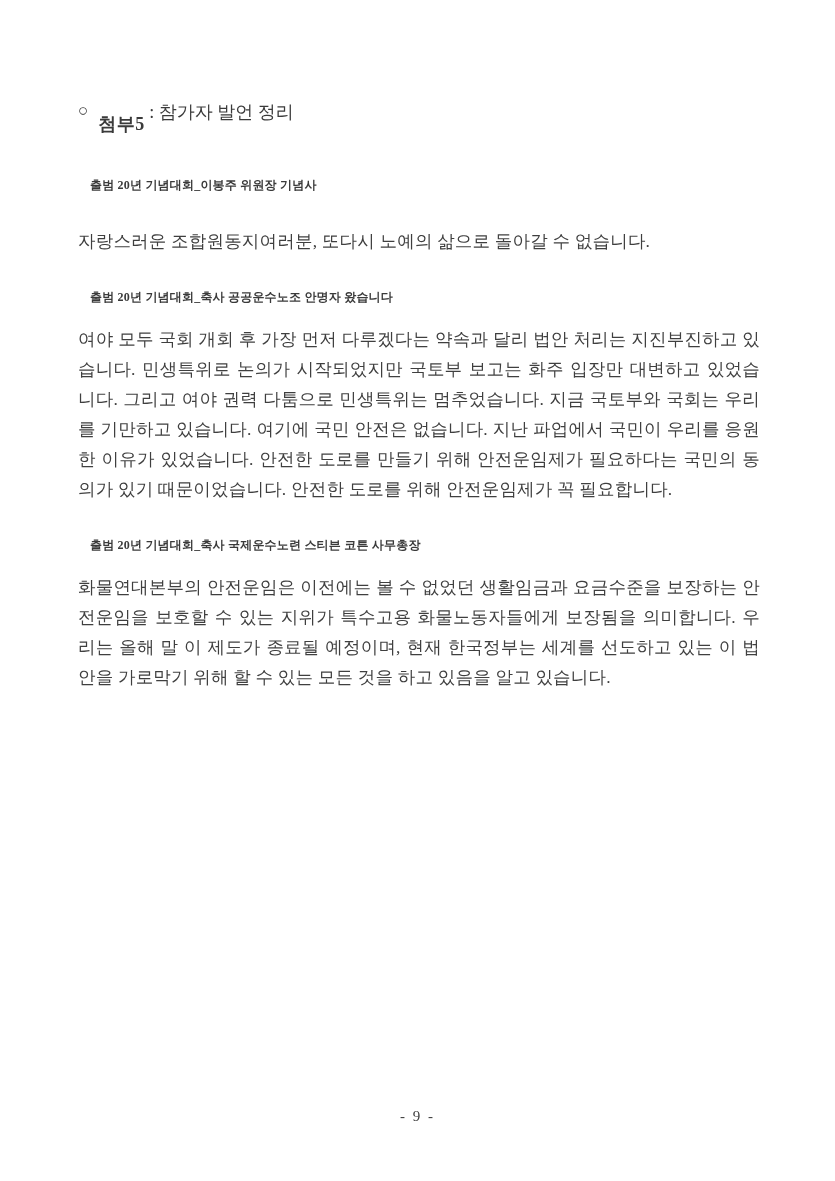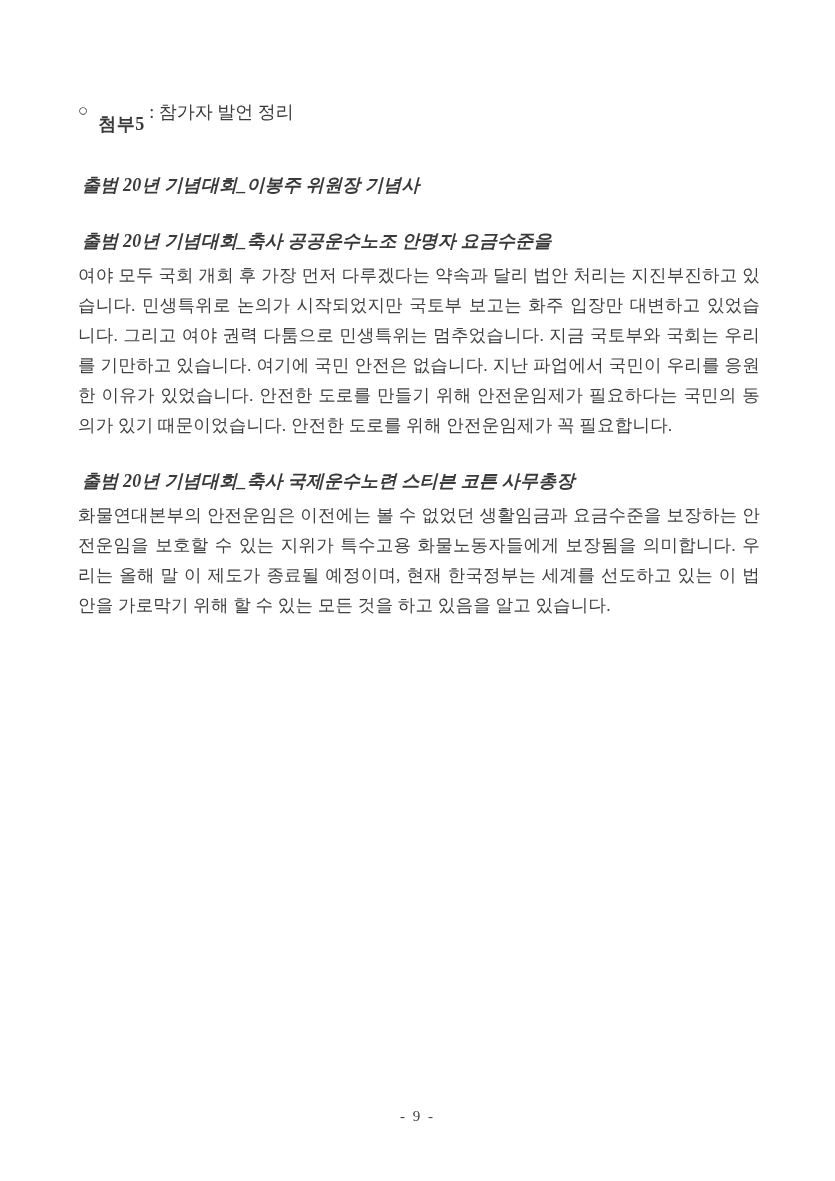--- a/index.html
+++ b/index.html
@@ -44,27 +44,26 @@
   .doc-header .rest {
     white-space: pre;
   }
   .section {
     margin-top: 26px;
   }
   .section.first {
     margin-top: 34px;
   }
   .sec-title {
-    margin: 4px;
-    font-size: 18px;
+    margin: 12px;
+    font-size: 12px;
     font-weight: bold;
     line-height: 30px;
     color: #3a3a3a;
     letter-spacing: 0.2px;
-    font-style: italic;
   }
   .para {
     margin: 0;
     font-size: 17.5px;
     line-height: 30px;
     text-align: justify;
     text-justify: inter-word;
     word-break: break-all;
     letter-spacing: 0.2px;
   }
@@ -89,24 +88,25 @@
   <div class="content">
 
     <div class="doc-header">
       <span class="bullet">○</span>
       <span class="tag">첨부5</span>
       <span class="rest"> : 참가자 발언 정리</span>
     </div>
 
     <div class="section first">
       <h2 class="sec-title">출범 20년 기념대회_이봉주 위원장 기념사</h2>
+      <p class="para gap-before">자랑스러운 조합원동지여러분, 또다시 노예의 삶으로 돌아갈 수 없습니다.</p>
     </div>
 
     <div class="section">
-      <h2 class="sec-title">출범 20년 기념대회_축사 공공운수노조 안명자 요금수준을</h2>
+      <h2 class="sec-title">출범 20년 기념대회_축사 공공운수노조 안명자 왔습니다</h2>
       <p class="para">여야 모두 국회 개회 후 가장 먼저 다루겠다는 약속과 달리 법안 처리는 지진부진하고 있습니다. 민생특위로 논의가 시작되었지만 국토부 보고는 화주 입장만 대변하고 있었습니다. 그리고 여야 권력 다툼으로 민생특위는 멈추었습니다. 지금 국토부와 국회는 우리를 기만하고 있습니다. 여기에 국민 안전은 없습니다. 지난 파업에서 국민이 우리를 응원한 이유가 있었습니다. 안전한 도로를 만들기 위해 안전운임제가 필요하다는 국민의 동의가 있기 때문이었습니다. 안전한 도로를 위해 안전운임제가 꼭 필요합니다.</p>
     </div>
 
     <div class="section">
       <h2 class="sec-title">출범 20년 기념대회_축사 국제운수노련 스티븐 코튼 사무총장</h2>
       <p class="para">화물연대본부의 안전운임은 이전에는 볼 수 없었던 생활임금과 요금수준을 보장하는 안전운임을 보호할 수 있는 지위가 특수고용 화물노동자들에게 보장됨을 의미합니다. 우리는 올해 말 이 제도가 종료될 예정이며, 현재 한국정부는 세계를 선도하고 있는 이 법안을 가로막기 위해 할 수 있는 모든 것을 하고 있음을 알고 있습니다.</p>
     </div>
 
   </div>
 

